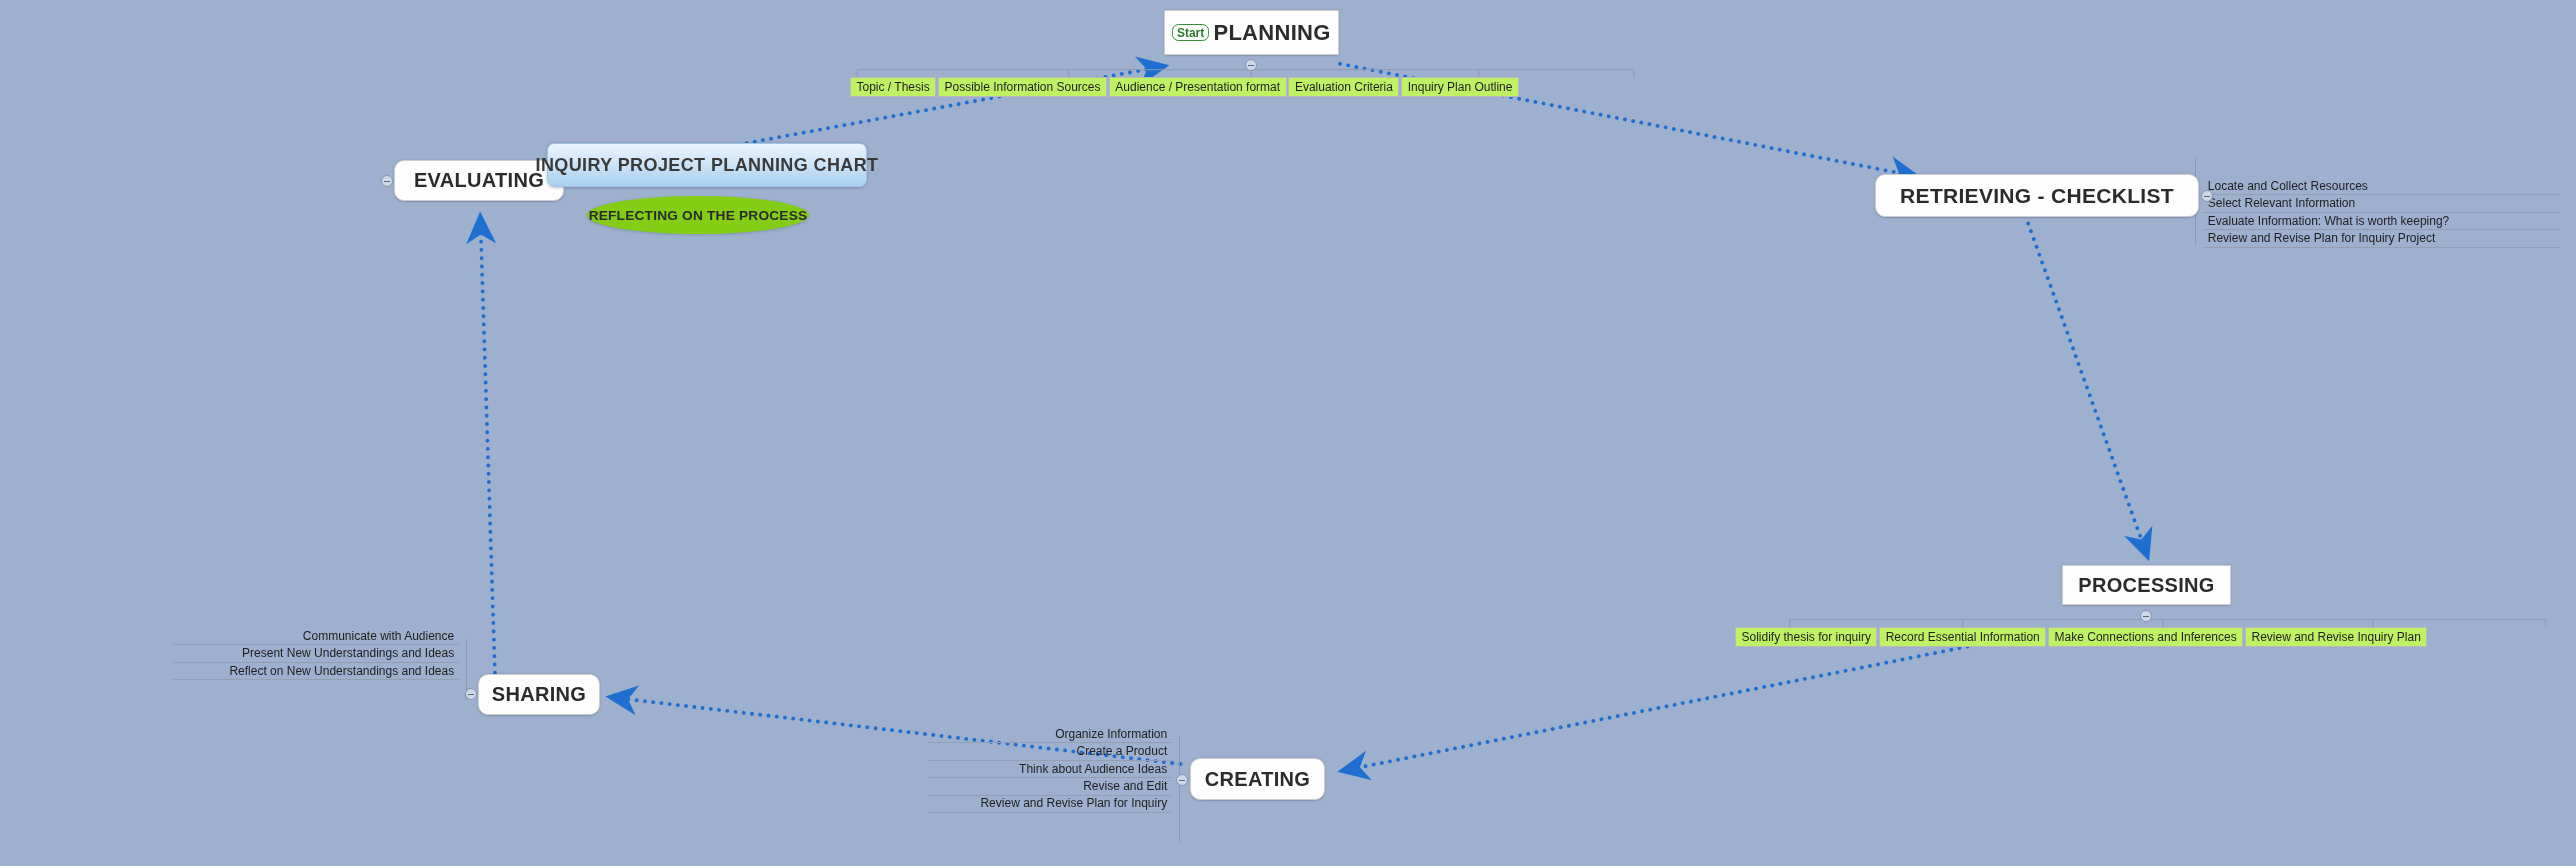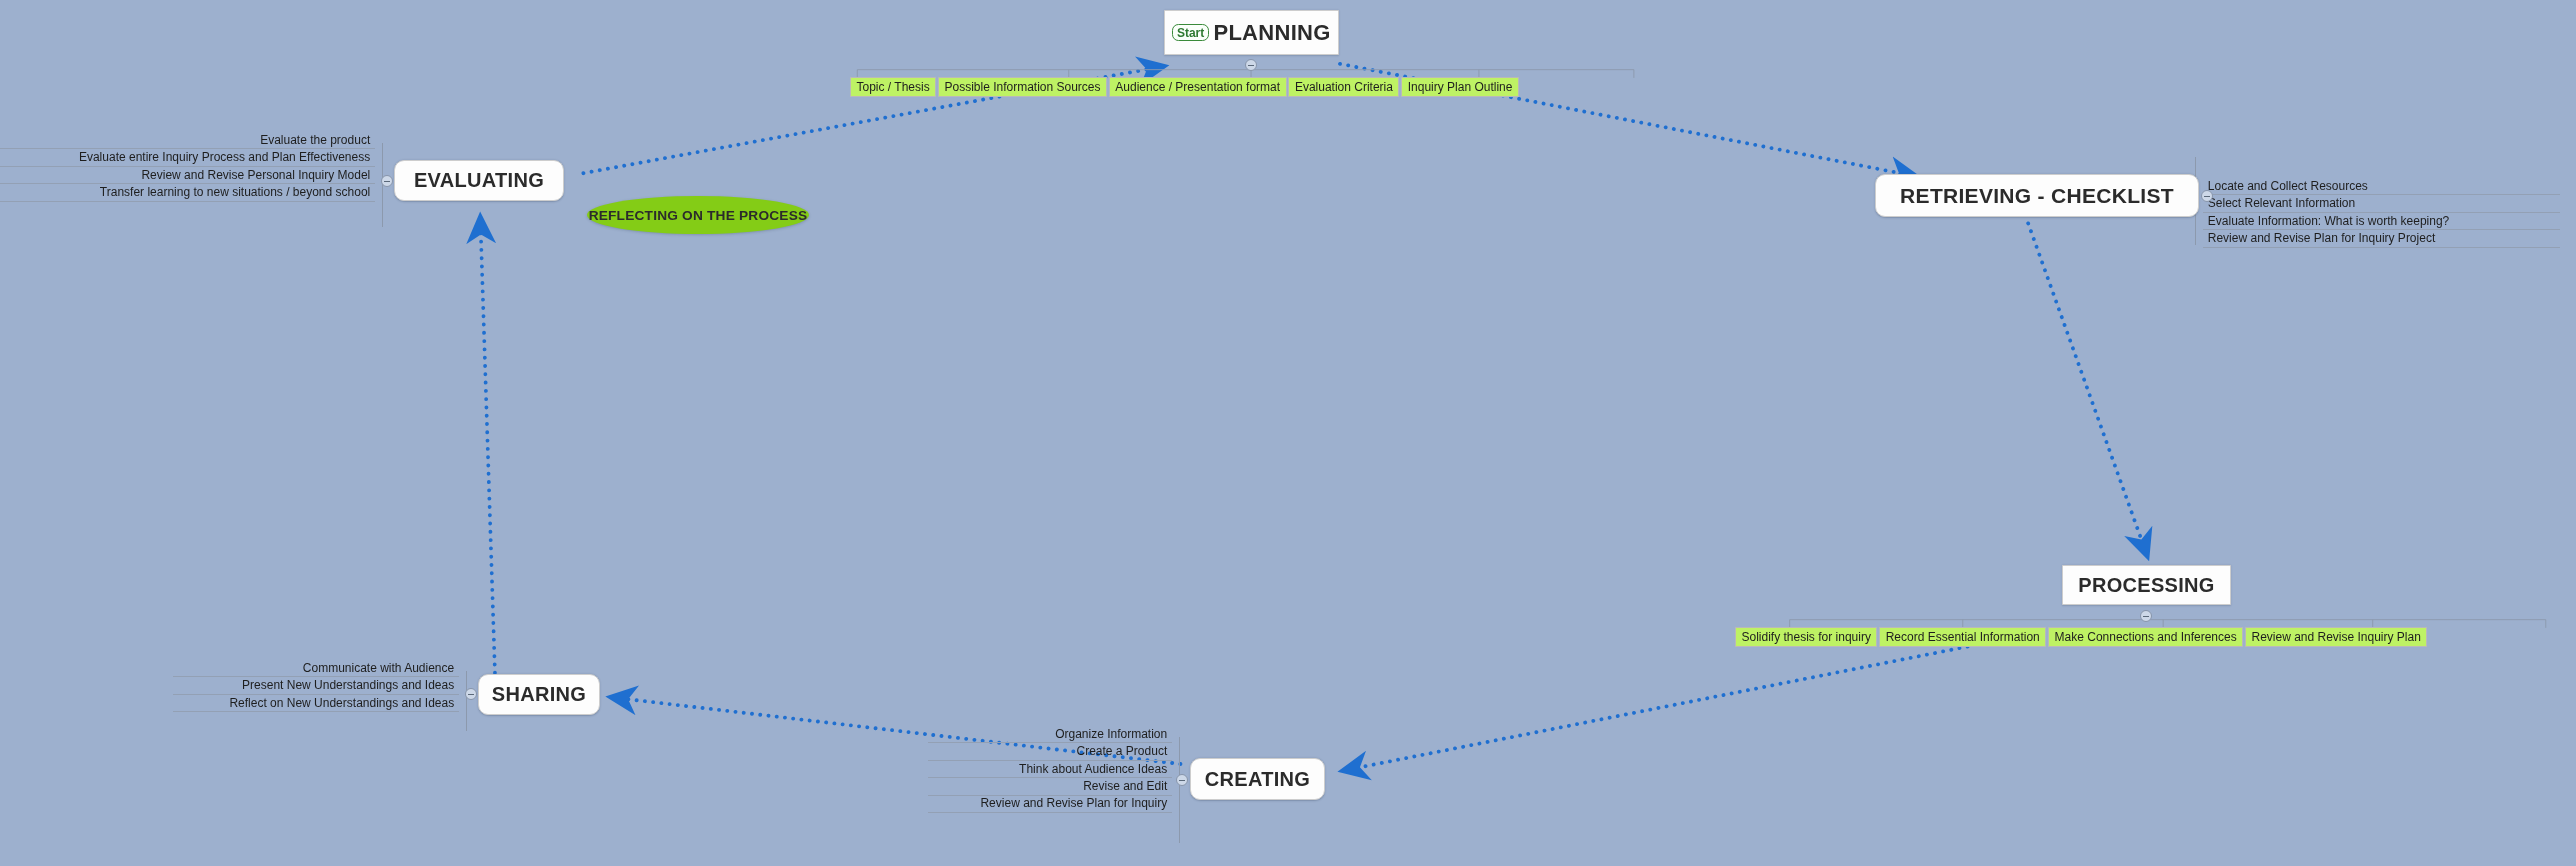--- a/index.html
+++ b/index.html
@@ -206,40 +206,32 @@
       <div class="sub open right-al">Revise and Edit</div>
       <div class="sub open right-al">Review and Revise Plan for Inquiry</div>
     </div>
   </div>
 
   <div class="node round" style="left:478px;top:674px;width:122px;height:41px;font-size:20px;">
     <span>SHARING</span>
   </div>
   <div class="collapse" style="left:465px;top:688px;"></div>
 
-  <div class="subgroup" style="left:173px;top:660px;width:294px;">
+  <div class="subgroup" style="left:173px;top:628px;width:294px;">
     <div class="spine" style="right:0px;top:11px;height:60px;"></div>
     <div style="margin-right:8.2px;">
       <div class="sub open right-al">Communicate with Audience</div>
       <div class="sub open right-al">Present New Understandings and Ideas</div>
       <div class="sub open right-al">Reflect on New Understandings and Ideas</div>
     </div>
   </div>
 
   <div class="node round" style="left:394px;top:160px;width:170px;height:41px;font-size:20px;">
     <span>EVALUATING</span>
   </div>
   <div class="collapse" style="left:381px;top:175px;"></div>
 
-  <div class="subgroup" style="left:0px;top:132px;width:383px;">
-    <div class="spine" style="right:0px;top:11px;height:84px;"></div>
-    <div style="margin-right:8.2px;">
-      <div class="sub open right-al">Evaluate the product</div>
-      <div class="sub open right-al">Evaluate entire Inquiry Process and Plan Effectiveness</div>
-      <div class="sub open right-al">Review and Revise Personal Inquiry Model</div>
-      <div class="sub open right-al">Transfer learning to new situations / beyond school</div>
-    </div>
-  </div>
-
+
+  <div id="title-box">INQUIRY PROJECT PLANNING CHART</div>
   <div id="reflect-ellipse">REFLECTING ON THE PROCESS</div>
 
 </div>
 
 
 </body></html>

